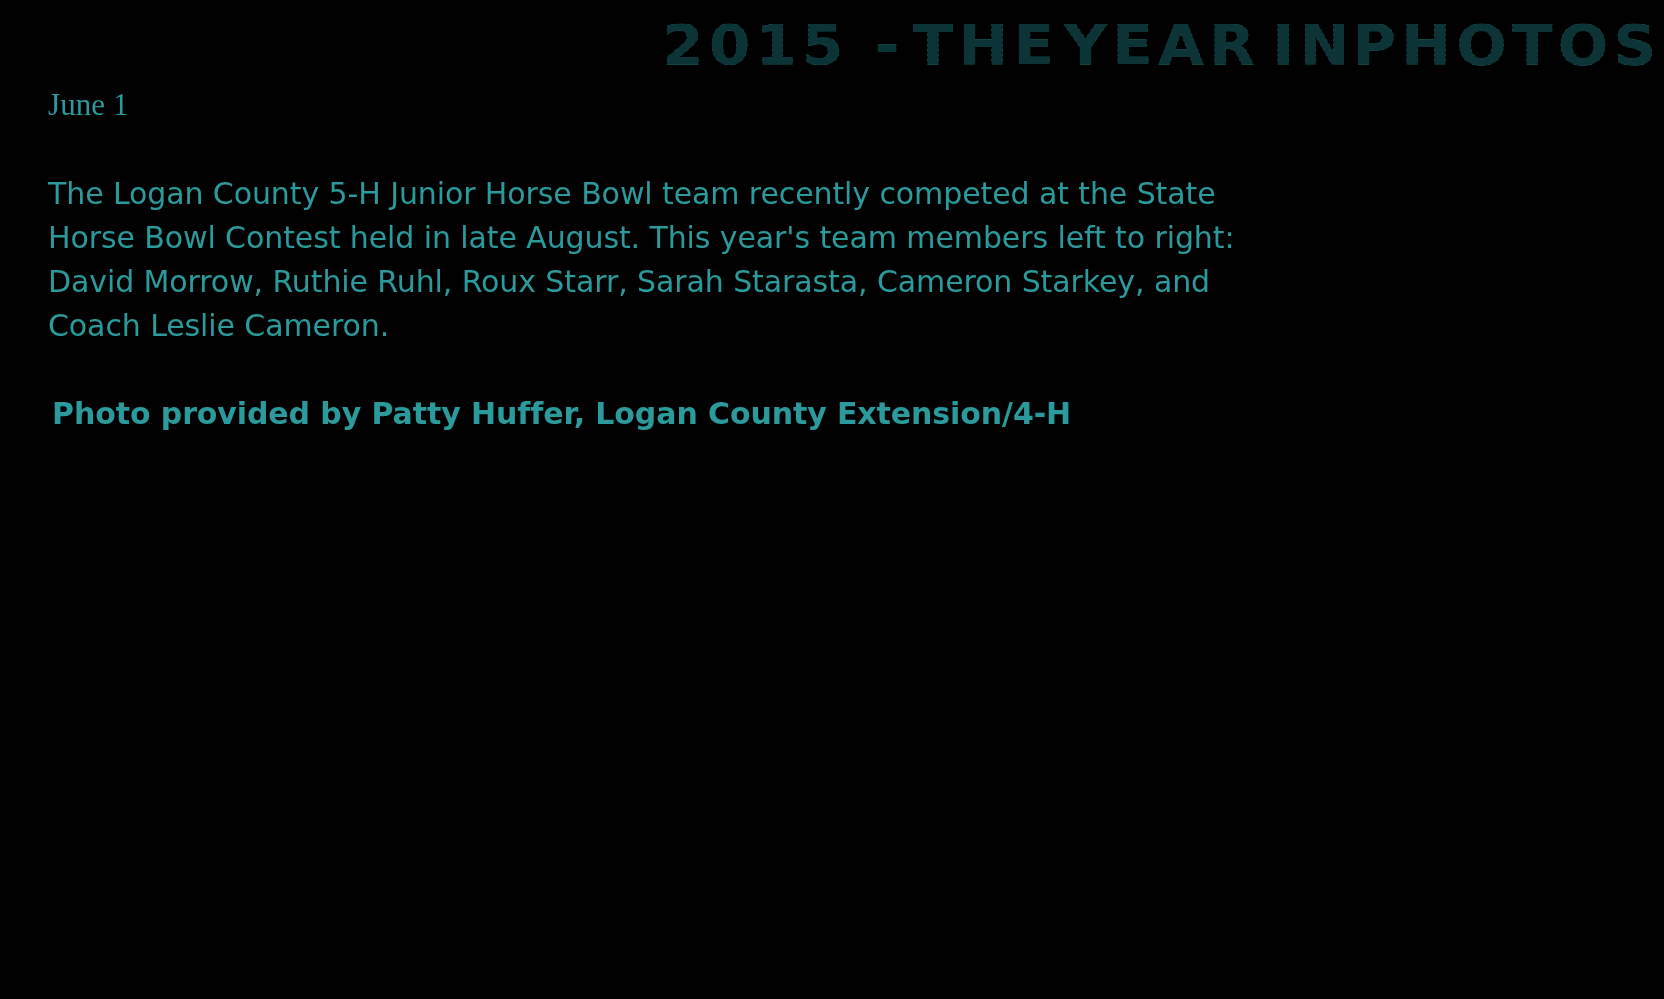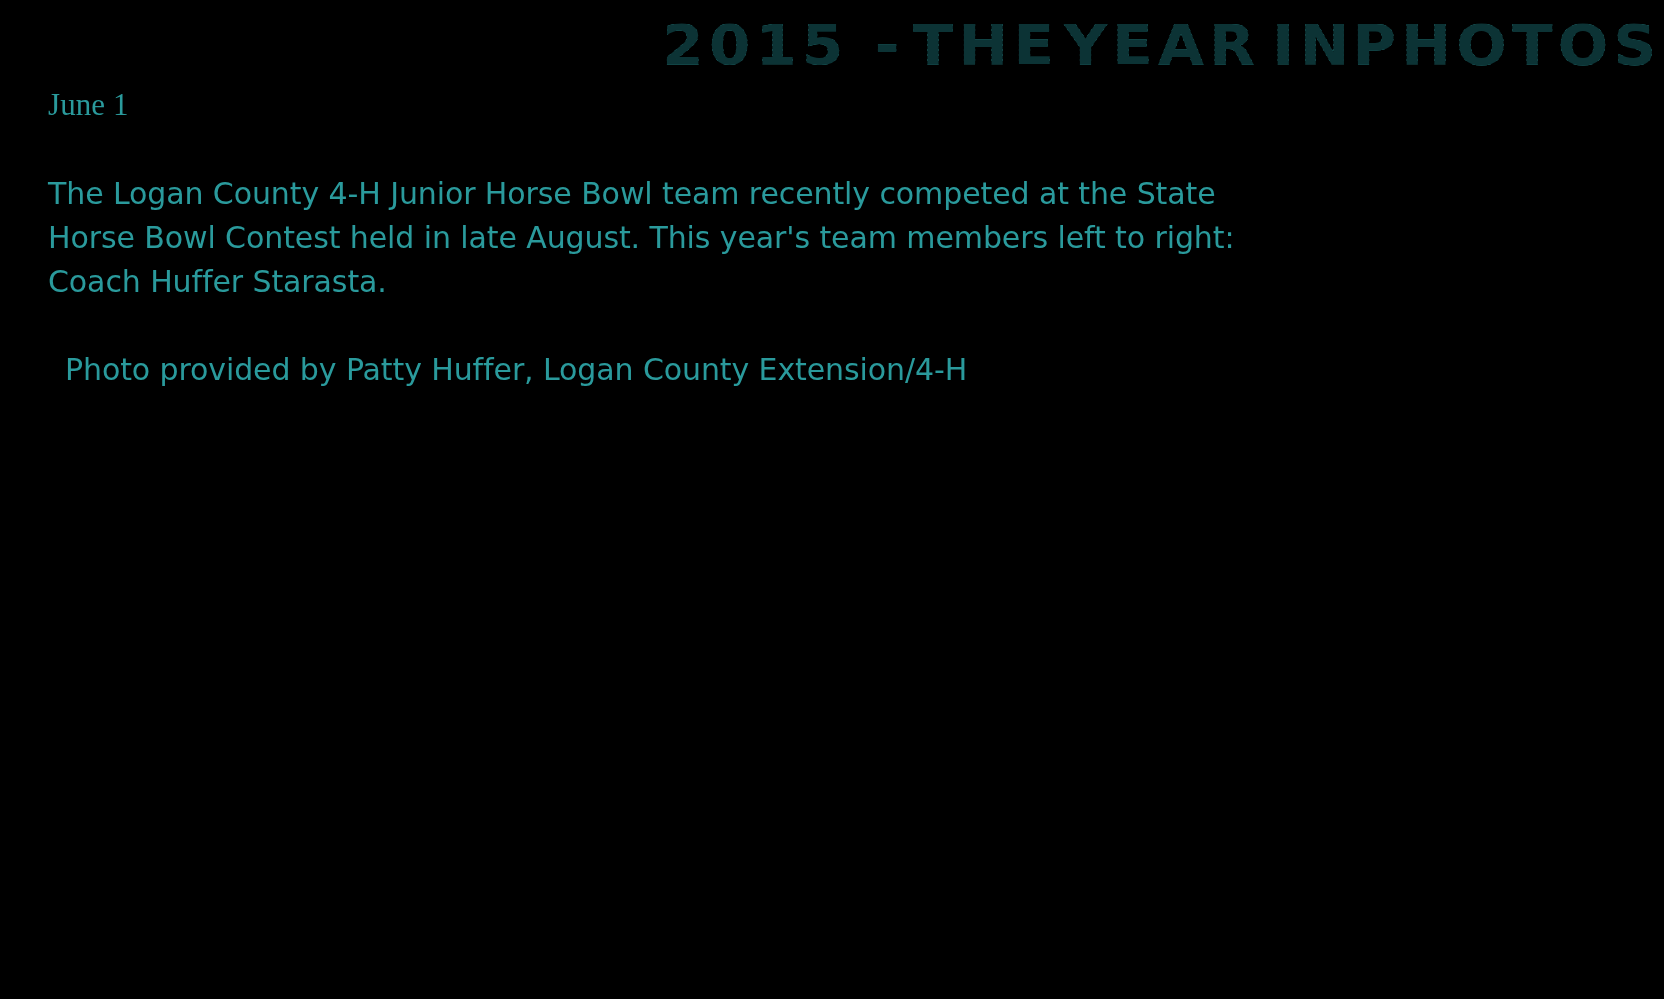--- a/index.html
+++ b/index.html
@@ -98,23 +98,23 @@
     margin: 0 0 44px 0;
     width: 1350px;
     letter-spacing: -0.1px;
   }
   #body-paragraph .line { display: block; }
 
   #photo-credit {
     font-family: "DejaVu Sans", sans-serif;
     font-size: 30px;
     line-height: 44px;
-    font-weight: 400;
+    font-weight: 700;
     color: #2a9a9c;
-    margin: 17px;
+    margin: 4px;
     letter-spacing: -0.1px;
   }
 </style>
 </head>
 <body>
 
 <div id="slide">
 
   <div id="banner">
     <span class="banner-word" data-glyphs="2015 -">2015 -</span>
@@ -122,22 +122,23 @@
     <span class="banner-word" data-glyphs="YEAR">YEAR</span>
     <span class="banner-word" data-glyphs="IN">IN</span>
     <span class="banner-word" data-glyphs="PHOTOS">PHOTOS</span>
   </div>
 
   <div id="textblock">
 
     <div id="date-heading">June 1</div>
 
     <div id="body-paragraph">
-      <span class="line">The Logan County 4-H Junior Horse Bowl team recently competed at the State</span>
+      <span class="line">The Logan County 5-H Junior Horse Bowl team recently competed at the State</span>
       <span class="line">Horse Bowl Contest held in late August. This year's team members left to right:</span>
-      <span class="line">Coach Huffer Starasta.</span>
+      <span class="line">David Morrow, Ruthie Ruhl, Roux Starr, Sarah Starasta, Cameron Starkey, and</span>
+      <span class="line">Coach Leslie Cameron.</span>
     </div>
 
     <div id="photo-credit">Photo provided by Patty Huffer, Logan County Extension/4-H</div>
 
   </div>
 
 </div>
 
 </body></html>

